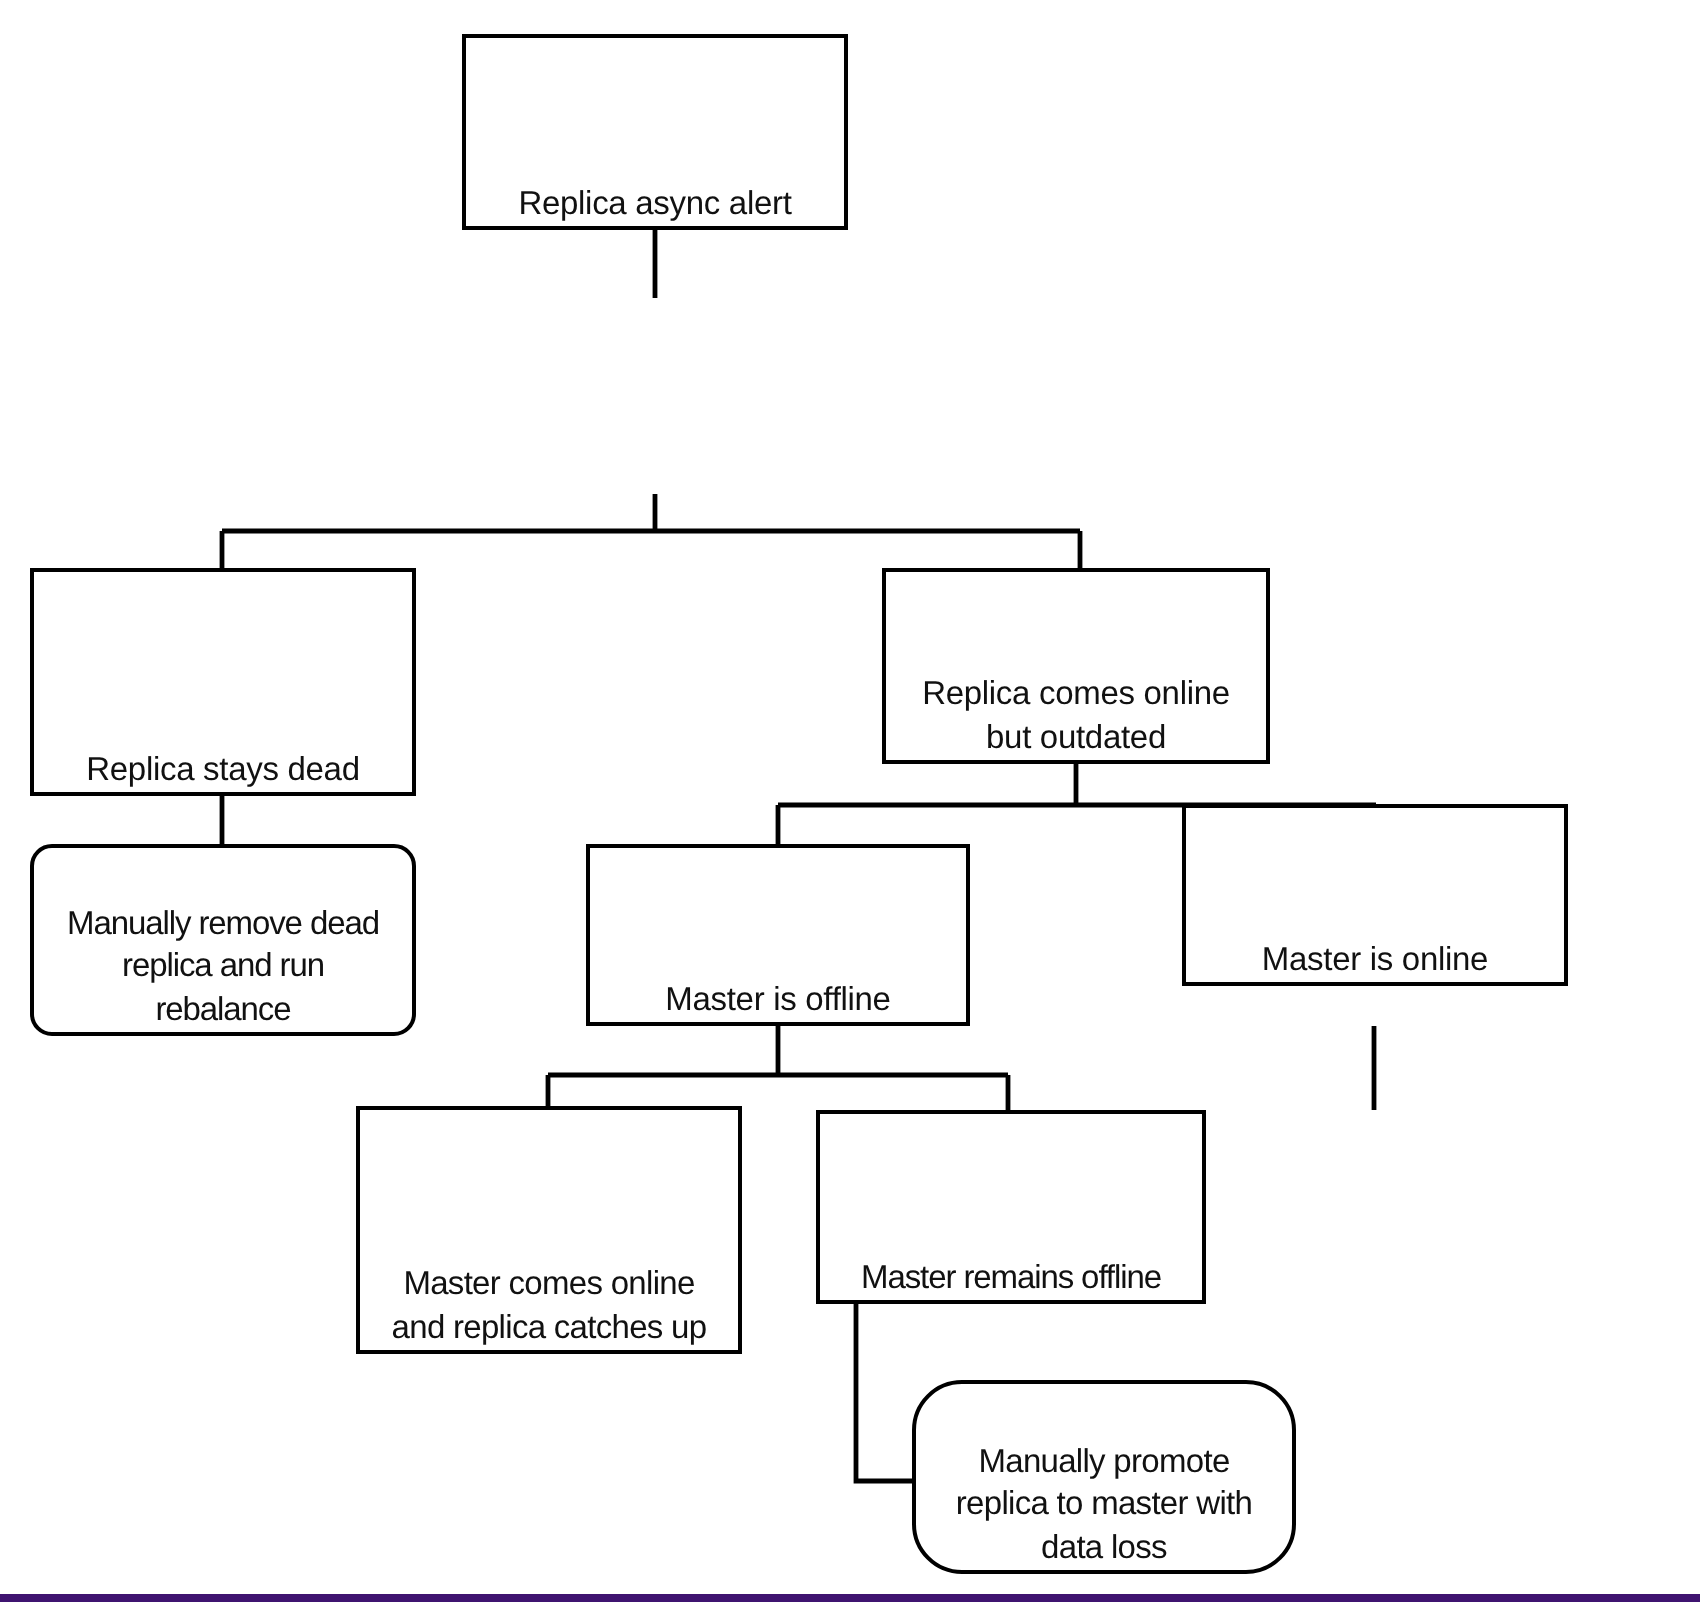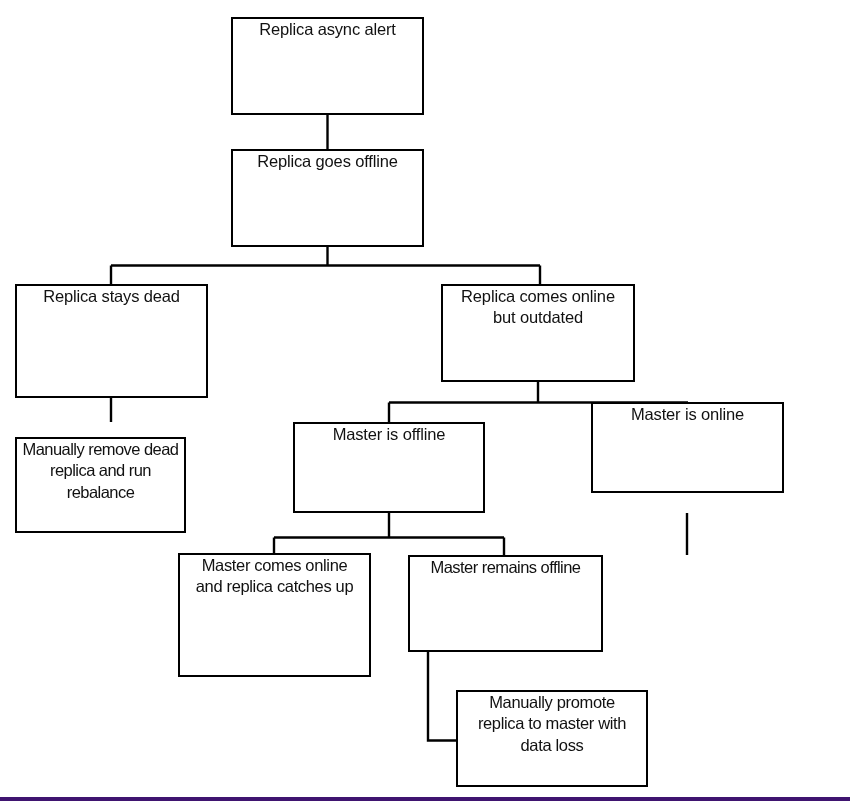--- a/index.html
+++ b/index.html
@@ -25,21 +25,21 @@
     top: 0;
     width: 850px;
     height: 809px;
   }
   .node {
     position: absolute;
     box-sizing: border-box;
     background: #ffffff;
     border: 2px solid #000000;
     display: flex;
-    align-items: flex-start;
+    align-items: flex-end;
     justify-content: center;
     text-align: center;
     z-index: 2;
   }
   .node-label {
     display: block;
     width: 100%;
     padding: 0 2px;
     box-sizing: border-box;
     font-size: 16.5px;
@@ -94,34 +94,31 @@
       <path d="M 687 513 L 687 555"></path>
 
       <path d="M 428 652 L 428 740.5 L 456 740.5"></path>
     </g>
   </svg>
 
   <div class="node" style="left:231px; top:17px; width:193px; height:98px;">
     <span class="node-label">Replica async alert</span>
   </div>
 
-  <div class="node" style="left:231px; top:149px; width:193px; height:98px;">
-    <span class="node-label">Replica goes offline</span>
-  </div>
 
   <div class="node" style="left:15px; top:284px; width:193px; height:114px;">
     <span class="node-label">Replica stays dead</span>
   </div>
 
   <div class="node" style="left:441px; top:284px; width:194px; height:98px;">
     <span class="node-label">Replica comes online
 but outdated</span>
   </div>
 
-  <div class="node" style="left:15px; top:437px; width:171px; height:96px;">
+  <div class="node" style="left:15px; top:422px; width:193px; height:96px;border-radius:11px;">
     <span class="node-label tight">Manually remove dead
 replica and run
 rebalance</span>
   </div>
 
   <div class="node" style="left:293px; top:422px; width:192px; height:91px;">
     <span class="node-label">Master is offline</span>
   </div>
 
   <div class="node" style="left:591px; top:402px; width:193px; height:91px;">
@@ -131,21 +128,21 @@
   <div class="node" style="left:178px; top:553px; width:193px; height:124px;">
     <span class="node-label tight2">Master comes online
 and replica catches up</span>
   </div>
 
   <div class="node" style="left:408px; top:555px; width:195px; height:97px;">
     <span class="node-label tight">Master remains offline</span>
   </div>
 
 
-  <div class="node" style="left:456px; top:690px; width:192px; height:97px;">
+  <div class="node" style="left:456px; top:690px; width:192px; height:97px;border-radius:25px;">
     <span class="node-label tight2">Manually promote
 replica to master with
 data loss</span>
   </div>
 
   <div class="bottom-rule" style="top:797px; background:#3f1470;"></div>
 
 </div>
 
 </body></html>

